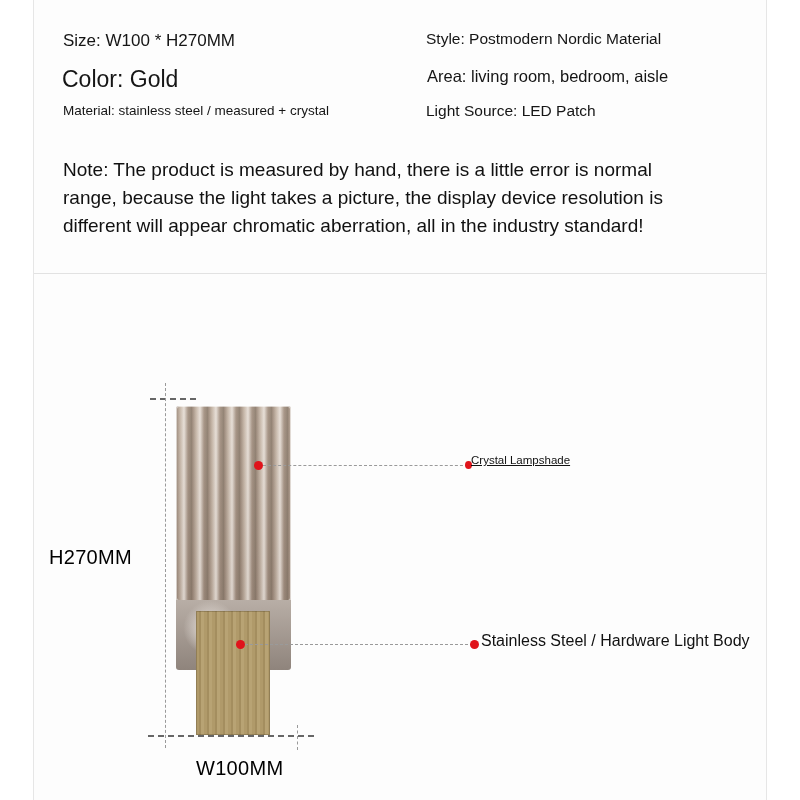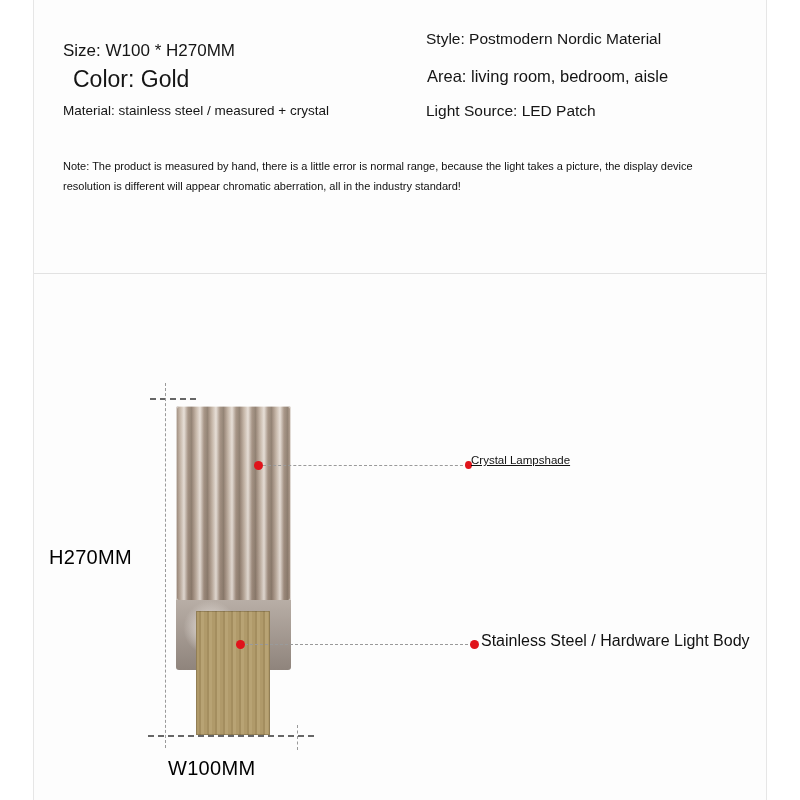--- a/index.html
+++ b/index.html
@@ -1,26 +1,26 @@
 <!DOCTYPE html>
 <html><head>
 <meta charset="utf-8">
 <style>
   html,body{margin:0;padding:0;background:#ffffff;}
   body{width:800px;height:800px;position:relative;overflow:hidden;font-family:"Liberation Sans",sans-serif;color:#111;}
   .frame{position:absolute;left:33px;top:0;width:734px;height:800px;border-left:1px solid #e6e6e6;border-right:1px solid #e6e6e6;box-sizing:border-box;background:#fdfdfd;}
   .divider{position:absolute;left:34px;top:273px;width:732px;height:1px;background:#e2e2e2;}
   .spec{position:absolute;white-space:nowrap;color:#151515;}
-  .s-size{left:63px;top:31px;font-size:17px;margin-top:10px;}
-  .s-color{left:62px;top:66px;font-size:23px;margin-left:11px;}
+  .s-size{left:63px;top:31px;font-size:17px;}
+  .s-color{left:62px;top:66px;font-size:23px;}
   .s-material{left:63px;top:103px;font-size:13.5px;}
   .s-style{left:426px;top:30px;font-size:15.5px;}
   .s-area{left:427px;top:67px;font-size:16.5px;text-align:center;}
   .s-light{left:426px;top:102px;font-size:15.5px;}
-  .note{position:absolute;left:63px;top:156px;width:640px;font-size:11px;line-height:20px;color:#111;}
+  .note{position:absolute;left:63px;top:156px;width:640px;font-size:19px;line-height:28px;color:#111;}
   .lamp{position:absolute;}
   .shade{left:176px;top:406px;width:115px;height:195px;border-radius:3px;
     background:
       repeating-linear-gradient(90deg, rgba(120,100,85,0.55) 0px, rgba(200,185,170,0.4) 4px, rgba(245,240,235,0.7) 8px, rgba(140,120,105,0.5) 12px, rgba(110,95,80,0.6) 16px),
       linear-gradient(#c8b9ab,#a8978a);
     box-shadow:inset 0 0 0 1px rgba(255,255,255,0.6);}
   .shade-base{left:176px;top:600px;width:115px;height:70px;border-radius:0 0 3px 3px;
     background:radial-gradient(circle at 30% 40%, #d9d2cc 0 10%, transparent 30%), linear-gradient(#b8aea6,#8f847c);}
   .body{left:196px;top:611px;width:74px;height:124px;
     background:repeating-linear-gradient(90deg,#b09a6a 0 3px,#a48e5f 3px 5px,#b8a374 5px 8px);
@@ -52,21 +52,21 @@
   <div class="dash-h dark" style="left:150px;top:398px;width:46px;"></div>
   <div class="dash-v" style="left:165px;top:383px;height:365px;"></div>
   <div class="dash-h dark" style="left:148px;top:735px;width:166px;"></div>
   <div class="dash-v" style="left:297px;top:725px;height:25px;"></div>
 
   <div class="lamp shade"></div>
   <div class="lamp shade-base"></div>
   <div class="lamp body"></div>
 
   <div class="dim" style="left:49px;top:546px;">H270MM</div>
-  <div class="dim" style="left:168px;top:757px;">W100MM</div>
+  <div class="dim" style="left:196px;top:757px;">W100MM</div>
 
   <div class="dot" style="left:254px;top:461px;"></div>
   <div class="dash-h" style="left:263px;top:465px;width:205px;"></div>
   <div class="dot" style="left:465px;top:461px;width:7px;height:8px;"></div>
   <div class="callout" style="left:471px;top:454px;text-decoration:underline;">Crystal Lampshade</div>
 
   <div class="dot" style="left:236px;top:640px;"></div>
   <div class="dash-h" style="left:245px;top:644px;width:228px;"></div>
   <div class="dot" style="left:470px;top:640px;"></div>
   <div class="callout" style="left:481px;top:632px;font-size:16px;">Stainless Steel / Hardware Light Body</div>

